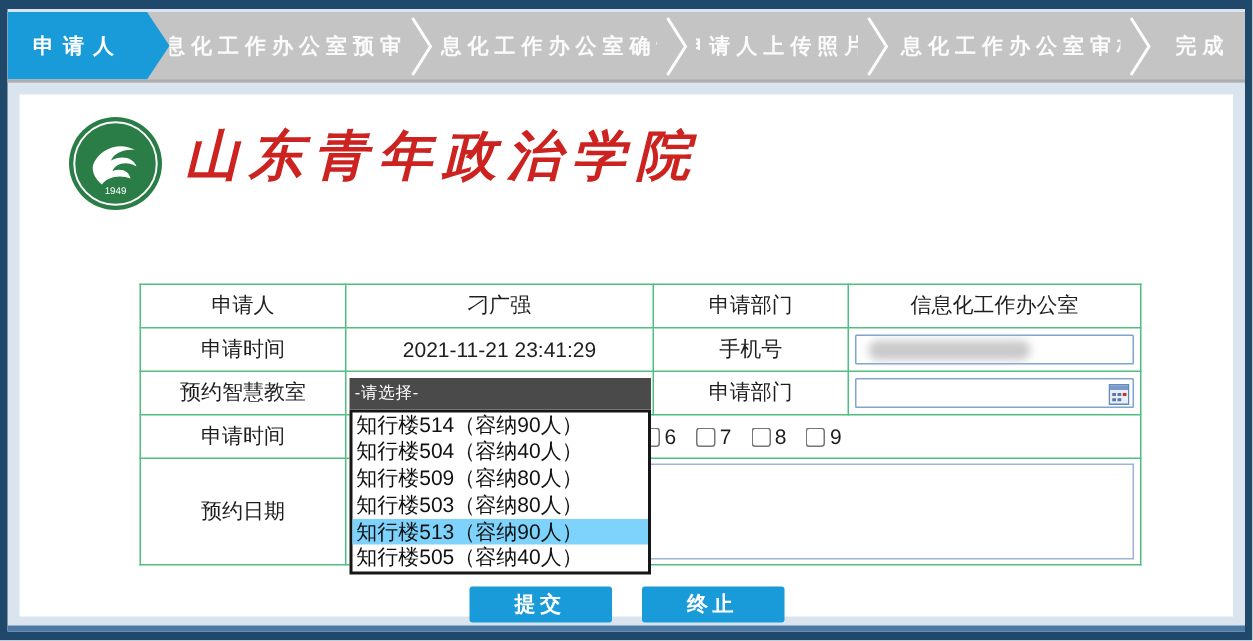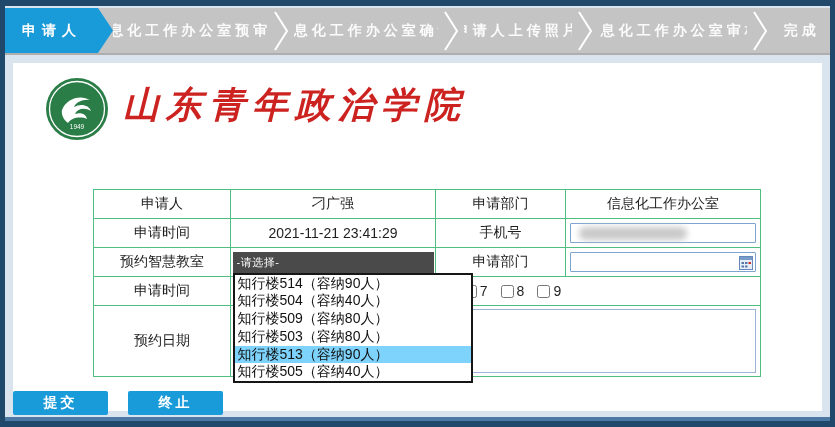--- a/index.html
+++ b/index.html
@@ -74,39 +74,39 @@
     background:#c9c9c9; filter:blur(3px); border-radius:6px;
   }
   .cal-icon { position:absolute; right:2px; top:3px; cursor:pointer; }
   
   .sel-wrap { position:relative; width:201px; margin:0 auto; text-align:left; }
   .sel-head {
     height:21px; background:#4a4a4a; color:#fff; font-size:11px;
     line-height:21px; padding-left:4px; letter-spacing:0.5px;
   }
   .sel-pop {
-    position:absolute; left:0; top:21px; width:240px; z-index:30;
+    position:absolute; left:0; top:21px; width:201px; z-index:30;
     background:#fff; border:2px solid #161616;
   }
   .opt { height:17.8px; line-height:17.8px; font-size:14px; padding-left:3px;
          color:#111; white-space:nowrap; cursor:default; }
   .opt.hovered { background:#7dd3fc; }
   
   .periods { display:flex; align-items:center; gap:13px; padding-left:12px; }
   .periods label { display:flex; align-items:center; gap:3px; font-size:14px; }
   .periods input { width:13px; height:13px; margin:0; }
   
   .reason-ta {
     display:block; width:calc(100% - 8px); height:64px; margin:3px auto;
     border:1px solid #9db4d6; resize:none; background:#fff;
   }
   
   .btn-row {
     position:absolute; left:0; right:0; top:328px;
-    display:flex; gap:20px;
+    display:flex; justify-content:center; gap:20px;
   }
   .btn {
     width:95px; height:24px; background:#199ad9; color:#fff; border:none;
     font-size:14px; font-weight:bold; letter-spacing:3px; border-radius:2px;
     cursor:pointer; font-family:"Liberation Sans", sans-serif;
   }
 </style>
 </head>
 <body>
 

